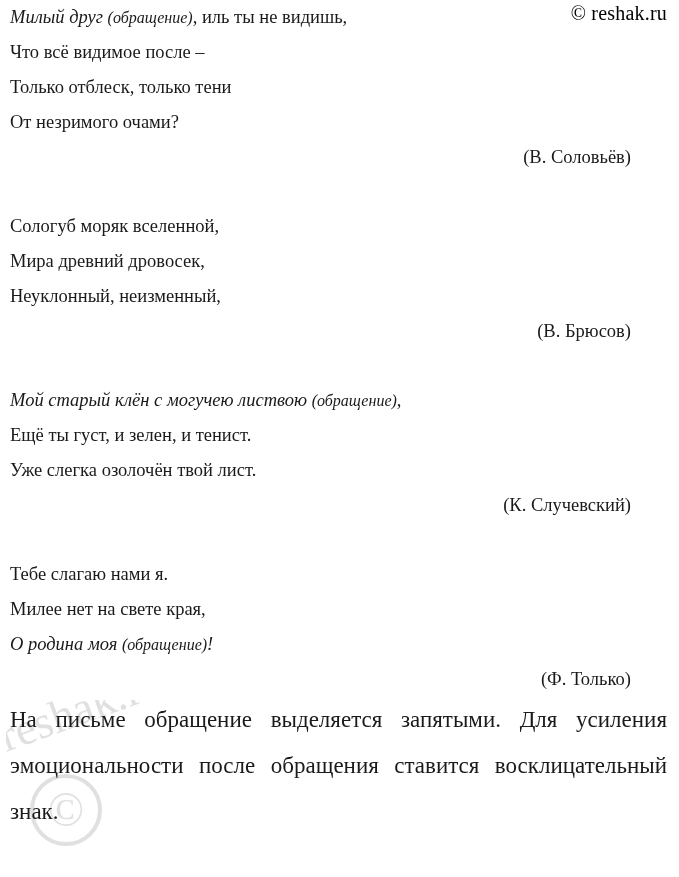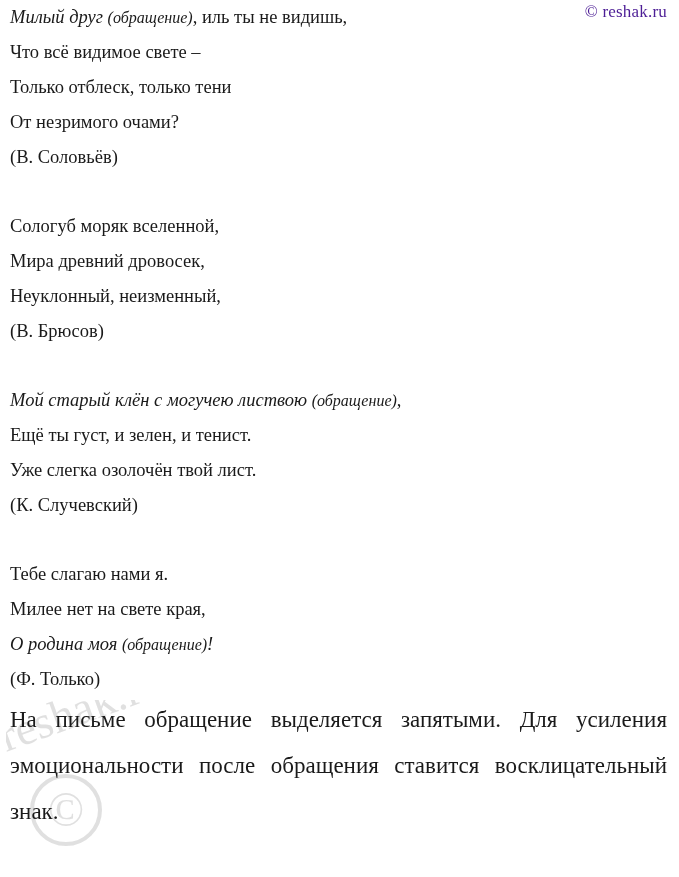--- a/index.html
+++ b/index.html
@@ -20,22 +20,22 @@
     width: 679px;
     height: 877px;
     box-sizing: border-box;
     padding: 0 8px;
   }
   .watermark-top {
     position: absolute;
     top: 2px;
     right: 12px;
     font-family: "Liberation Serif", serif;
-    font-size: 17px;
-    color: #4c1d95;
+    font-size: 20px;
+    color: #000000;
     letter-spacing: 0.2px;
     white-space: nowrap;
   }
   .watermark-big {
     position: absolute;
     left: 6px;
     top: 700px;
     width: 230px;
     height: 150px;
     pointer-events: none;
@@ -50,21 +50,21 @@
     z-index: 2;
   }
   .line {
     font-size: 18.5px;
     line-height: 35px;
     white-space: pre-wrap;
     margin: 0;
     padding-left: 2px;
   }
   .line.center {
-    text-align: left;
+    text-align: right;
     padding-right: 40px;
   }
   .ital {
     font-style: italic;
   }
   .small-ital {
     font-style: italic;
     font-size: 16px;
   }
   .gap {
@@ -94,21 +94,21 @@
       <text x="0" y="52" font-family="Liberation Serif, serif" font-size="46" fill="#9a9a9a" transform="rotate(-20 0 52)">reshak.ru</text>
       <circle cx="60" cy="110" r="34" fill="none" stroke="#9a9a9a" stroke-width="4"></circle>
       <text x="60" y="126" font-family="Liberation Serif, serif" font-size="48" fill="#9a9a9a" text-anchor="middle">©</text>
     </svg>
   </div>
 
   <div class="content">
 
     <div class="poem">
       <p class="line"><span class="ital">Милый друг </span><span class="small-ital">(обращение)</span><span>, иль ты не видишь,</span></p>
-      <p class="line"><span>Что всё видимое свете –</span></p>
+      <p class="line"><span>Что всё видимое после –</span></p>
       <p class="line"><span>Только отблеск, только тени</span></p>
       <p class="line"><span>От незримого очами?</span></p>
       <p class="line center">(В. Соловьёв)</p>
     </div>
 
     <div class="gap"></div>
 
     <div class="poem">
       <p class="line"><span>Сологуб моряк вселенной,</span></p>
       <p class="line"><span>Мира древний дровосек,</span></p>

